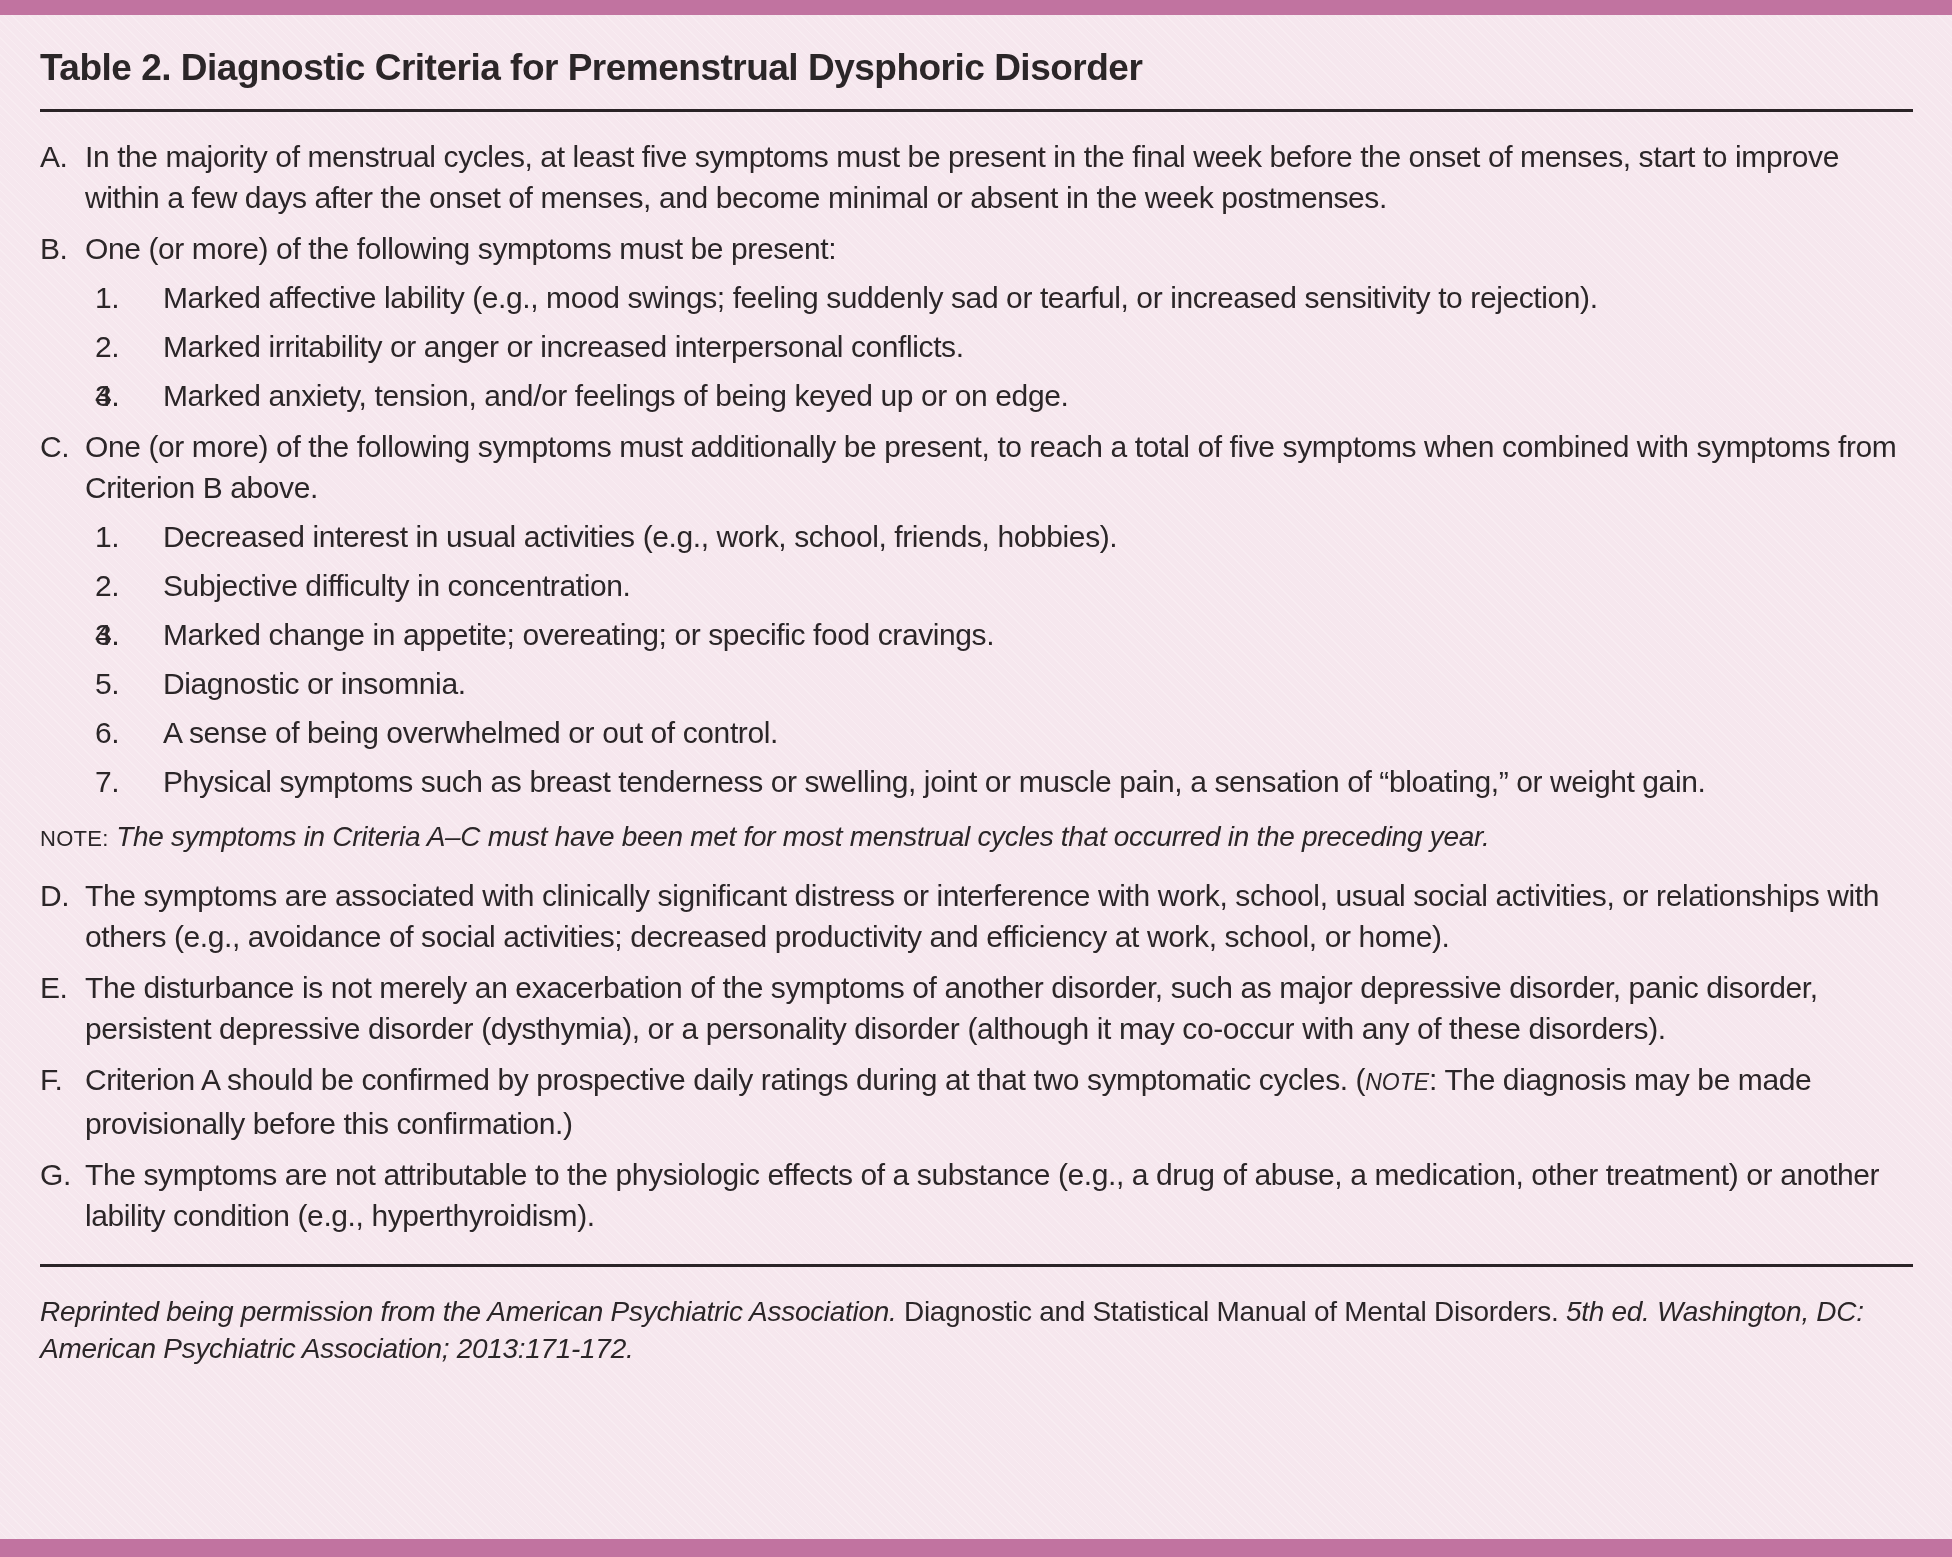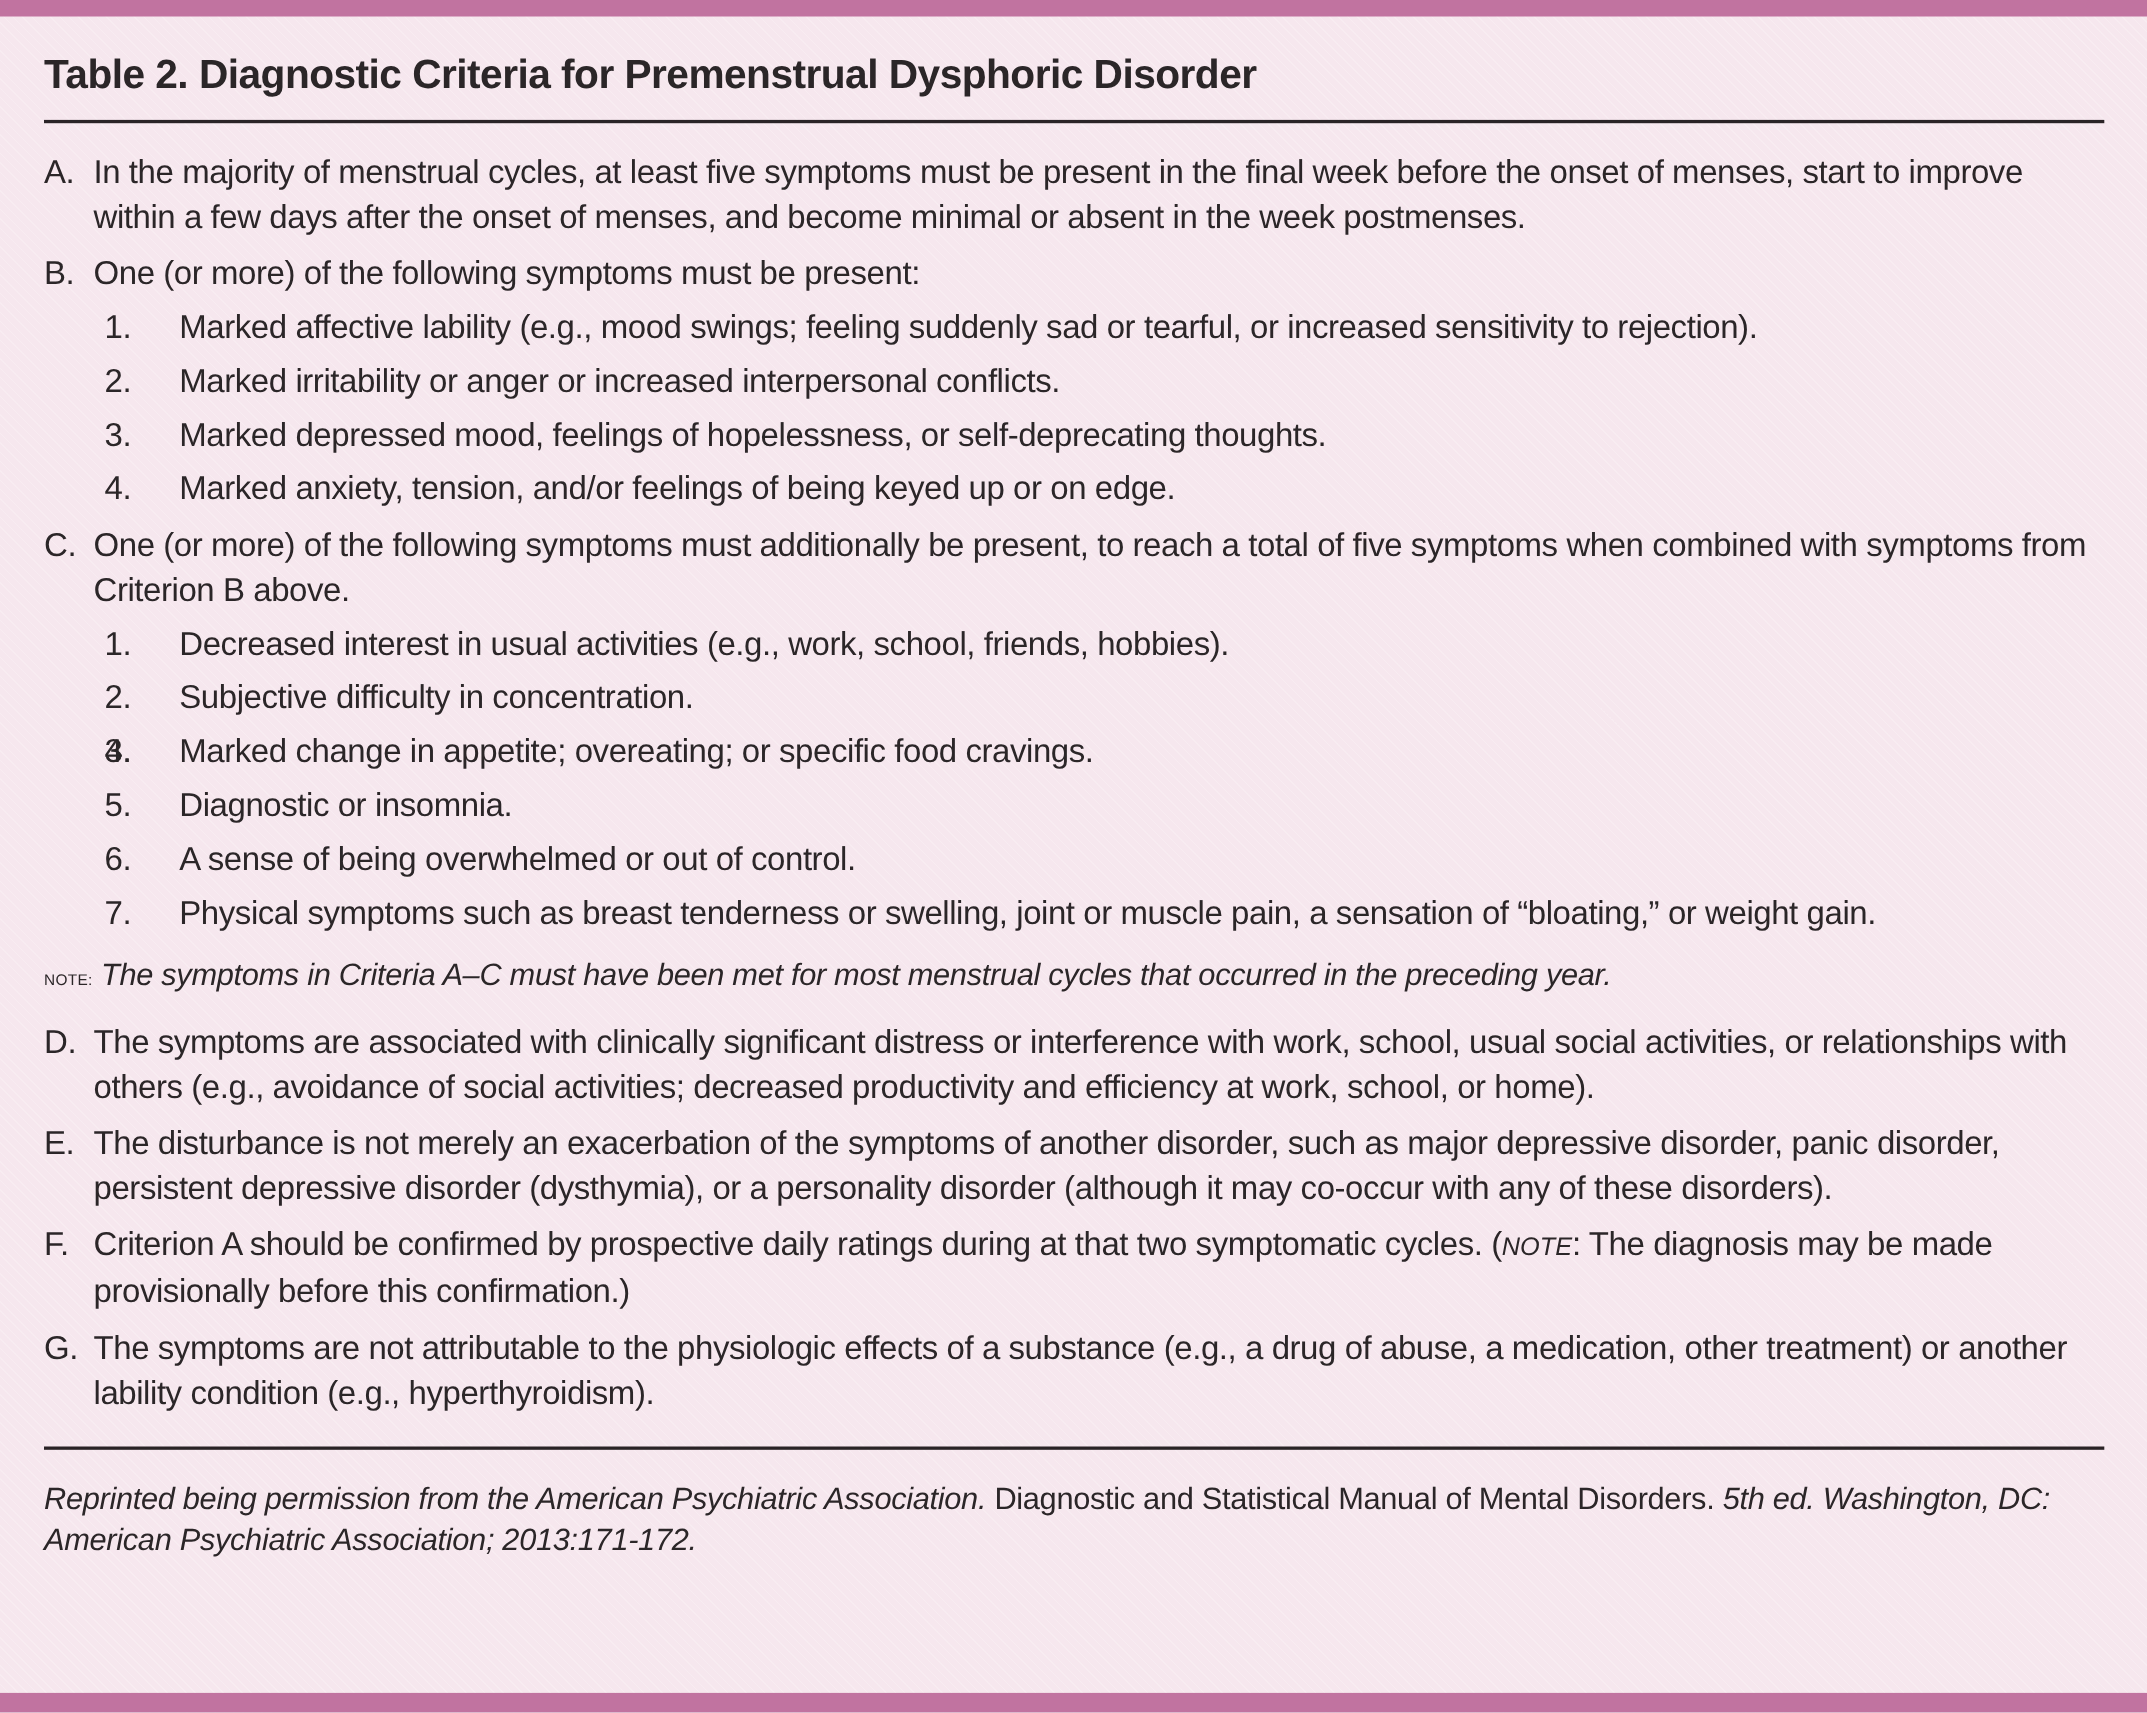--- a/index.html
+++ b/index.html
@@ -28,21 +28,21 @@
     margin:32px 0 20px 0;
   }
   .rule{height:3px;background:#2a2326;}
   .body{font-size:30px;line-height:41px;letter-spacing:-.4px;margin-top:24px;}
   .crit{position:relative;padding-left:45px;margin:10px 0;}
   .crit-letter{position:absolute;left:0;top:0;}
   .subs{margin-top:8px;}
   .sub{position:relative;padding-left:78px;margin:8px 0;}
   .sub-num{position:absolute;left:10px;top:0;}
   .note-line{margin:14px 0 16px 0;font-size:28px;letter-spacing:-.3px;}
-  .note-label{font-size:14px;letter-spacing:.3px;}
+  .note-label{font-size:22px;letter-spacing:.3px;}
   .note-text{font-style:italic;}
   .inline-note{font-size:23px;letter-spacing:0;font-style:italic;}
   .foot-rule{margin-top:28px;}
   .footnote{
     margin-top:26px;
     font-size:28px;line-height:37px;letter-spacing:-.3px;
     font-style:italic;
   }
   .footnote .roman{font-style:normal;}
 </style>
@@ -70,21 +70,20 @@
           <div class="sub">
             <span class="sub-num">1.</span>
             <span>Marked affective lability (e.g., mood swings; feeling suddenly sad or tearful, or increased sensitivity to rejection).</span>
           </div>
           <div class="sub">
             <span class="sub-num">2.</span>
             <span>Marked irritability or anger or increased interpersonal conflicts.</span>
           </div>
           <div class="sub">
             <span class="sub-num">3.</span>
-            <span>Marked depressed mood, feelings of hopelessness, or self-deprecating thoughts.</span>
           </div>
           <div class="sub">
             <span class="sub-num">4.</span>
             <span>Marked anxiety, tension, and/or feelings of being keyed up or on edge.</span>
           </div>
         </div>
       </div>
 
       <div class="crit">
         <span class="crit-letter">C.</span>

